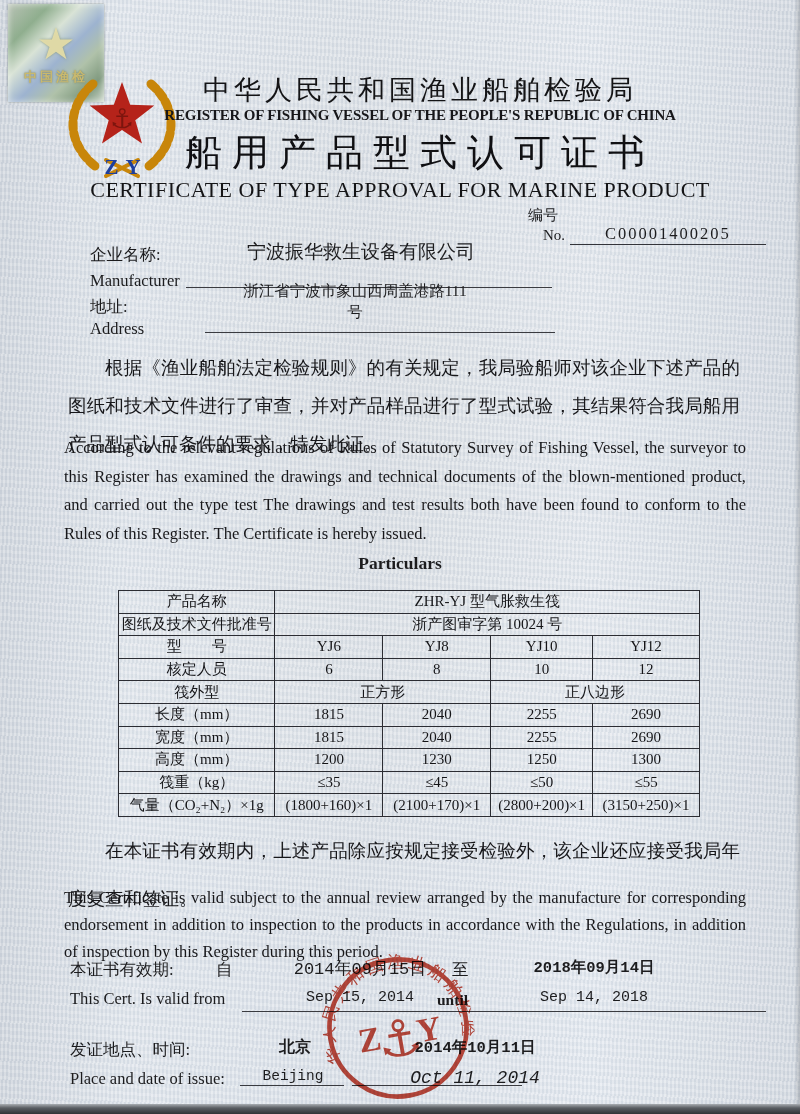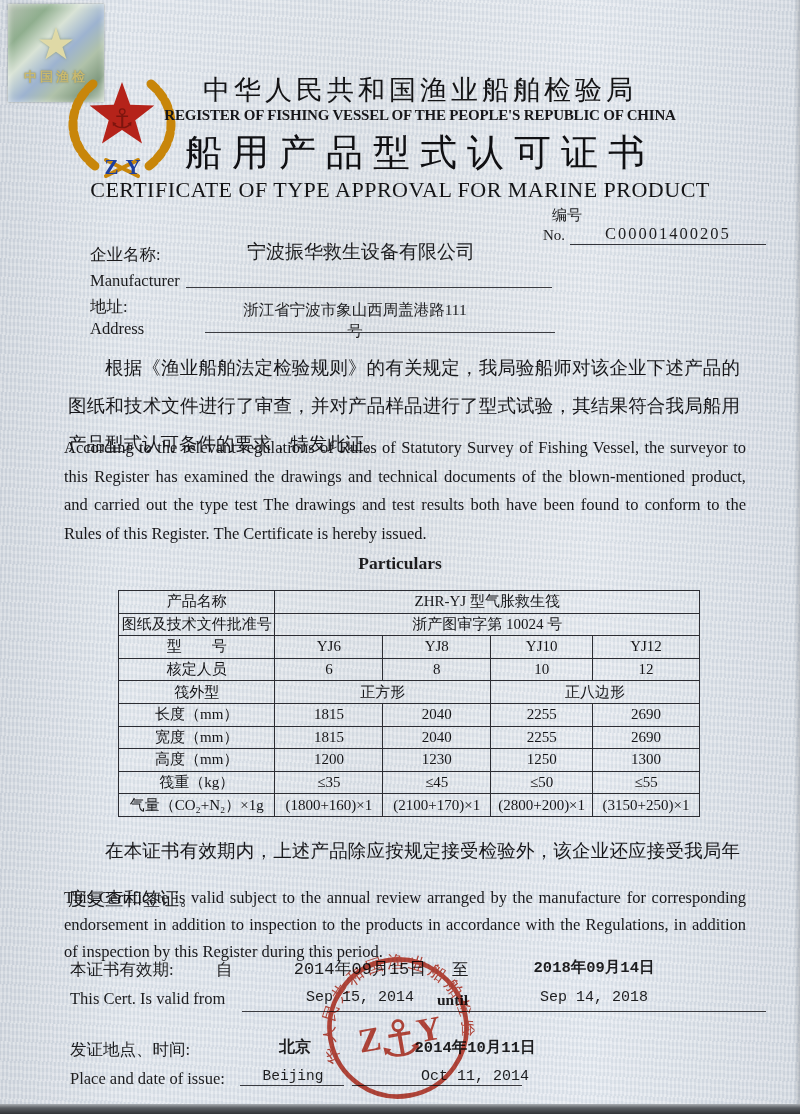--- a/index.html
+++ b/index.html
@@ -36,21 +36,21 @@
 
   
   .form-code { top:52px; left:0; right:52px; text-align:right; font-size:14px; color:#2a2a2c; }
 
   
   .org-cn { top:72px; left:140px; right:100px; font-size:27px; letter-spacing:4px; color:#141416; }
   .org-en { top:107px; left:140px; right:100px; font-size:15px; font-weight:bold; letter-spacing:-0.2px; color:#17171a; }
   .title-cn { top:128px; left:120px; right:80px; font-size:37px; letter-spacing:10px; color:#101013; }
   .title-en { top:177px; left:0; right:0; font-size:22px; letter-spacing:.5px; color:#141416; }
 
-  .no-cn { top:206px; left:552px; font-size:15px;text-align:center; }
+  .no-cn { top:206px; left:528px; font-size:15px;text-align:center; }
   .no-en { top:227px; left:543px; font-size:15px; }
   .no-val { top:224px; left:570px; width:196px; height:21px; text-align:center;
     font-size:16.5px; letter-spacing:2px; border-bottom:1.4px solid #33343a; }
 
   .lbl { font-size:16.5px; }
   .u { border-bottom:1.2px solid #3a3b40; }
 
   .para { text-align:justify; }
   .para-cn { font-size:18.5px; line-height:38px; text-indent:2em; color:#17171a; }
   .para-en { font-size:16.5px; line-height:28.5px; color:#17171a; }
@@ -72,21 +72,21 @@
   .valid-d1en { top:989px; left:278px; width:164px; text-align:center; font-size:15px; }
   .valid-until { top:991px; left:437px; font-size:15.5px; font-weight:bold; }
   .valid-d2en { top:989px; left:516px; width:156px; text-align:center; font-size:15px; }
   .valid-u { top:992px; left:242px; width:524px; height:20px; }
 
   .issue-lbl-cn { top:1039px; left:70px; font-size:16.5px; }
   .issue-place-cn { top:1037px; left:252px; width:86px; text-align:center; font-size:16px; font-weight:600; }
   .issue-date-cn { top:1037px; left:392px; width:166px; text-align:center; font-size:15.5px; font-weight:600; }
   .issue-lbl-en { top:1069px; left:70px; font-size:16.5px; }
   .issue-place-en { top:1068px; left:248px; width:90px; text-align:center; font-size:14.5px; }
-  .issue-date-en { top:1068px; left:392px; width:166px; text-align:center; font-size:15px; }
+  .issue-date-en { top:1068px; left:392px; width:166px; text-align:center; font-size:18px;font-style:italic; }
   .issue-u1 { top:1068px; left:240px; width:104px; height:18px; }
   .issue-u2 { top:1068px; left:352px; width:170px; height:18px; }
 
   .stamp { left:323px; top:953px; width:150px; height:150px;
     opacity:.88; mix-blend-mode:multiply; transform:rotate(-10deg); }
   .emblem { left:56px; top:70px; width:132px; height:112px; }
 </style>
 </head>
 <body>
 
@@ -118,21 +118,21 @@
   <div class="abs cjk no-cn">编号</div>
   <div class="abs no-en">No.</div>
   <div class="abs no-val">C00001400205</div>
 
   <div class="abs cjk lbl" style="top:244px;left:90px;">企业名称:</div>
   <div class="abs cjk ctr" style="top:239px;left:241px;width:240px;font-size:19px;">宁波振华救生设备有限公司</div>
   <div class="abs lbl" style="top:271px;left:90px;">Manufacturer</div>
   <div class="abs u" style="top:270px;left:186px;width:366px;height:18px;"></div>
 
   <div class="abs cjk lbl" style="top:296px;left:90px;font-family:Liberation Serif, serif;">地址:</div>
-  <div class="abs cjk ctr" style="top:300px;left:240px;width:230px;font-size:15.5px;">浙江省宁波市象山西周盖港路111号</div>
+  <div class="abs cjk ctr" style="top:281px;left:240px;width:230px;font-size:15.5px;">浙江省宁波市象山西周盖港路111号</div>
   <div class="abs lbl" style="top:319px;left:90px;">Address</div>
   <div class="abs u" style="top:315px;left:205px;width:350px;height:18px;"></div>
 
   <div class="abs cjk para para-cn" style="top:349px;left:68px;width:672px;">根据《渔业船舶法定检验规则》的有关规定，我局验船师对该企业下述产品的图纸和技术文件进行了审查，并对产品样品进行了型式试验，其结果符合我局船用产品型式认可条件的要求，特发此证。</div>
   <div class="abs para para-en" style="top:434px;left:64px;width:682px;">According to the relevant regulations of Rules of Statutory Survey of Fishing Vessel, the surveyor to this Register has examined the drawings and technical documents of the blown-mentioned product, and carried out the type test The drawings and test results both have been found to conform to the Rules of this Register. The Certificate is hereby issued.</div>
 
   <div class="abs ctr h-en">Particulars</div>
 
   <table class="particulars">
     <colgroup>

